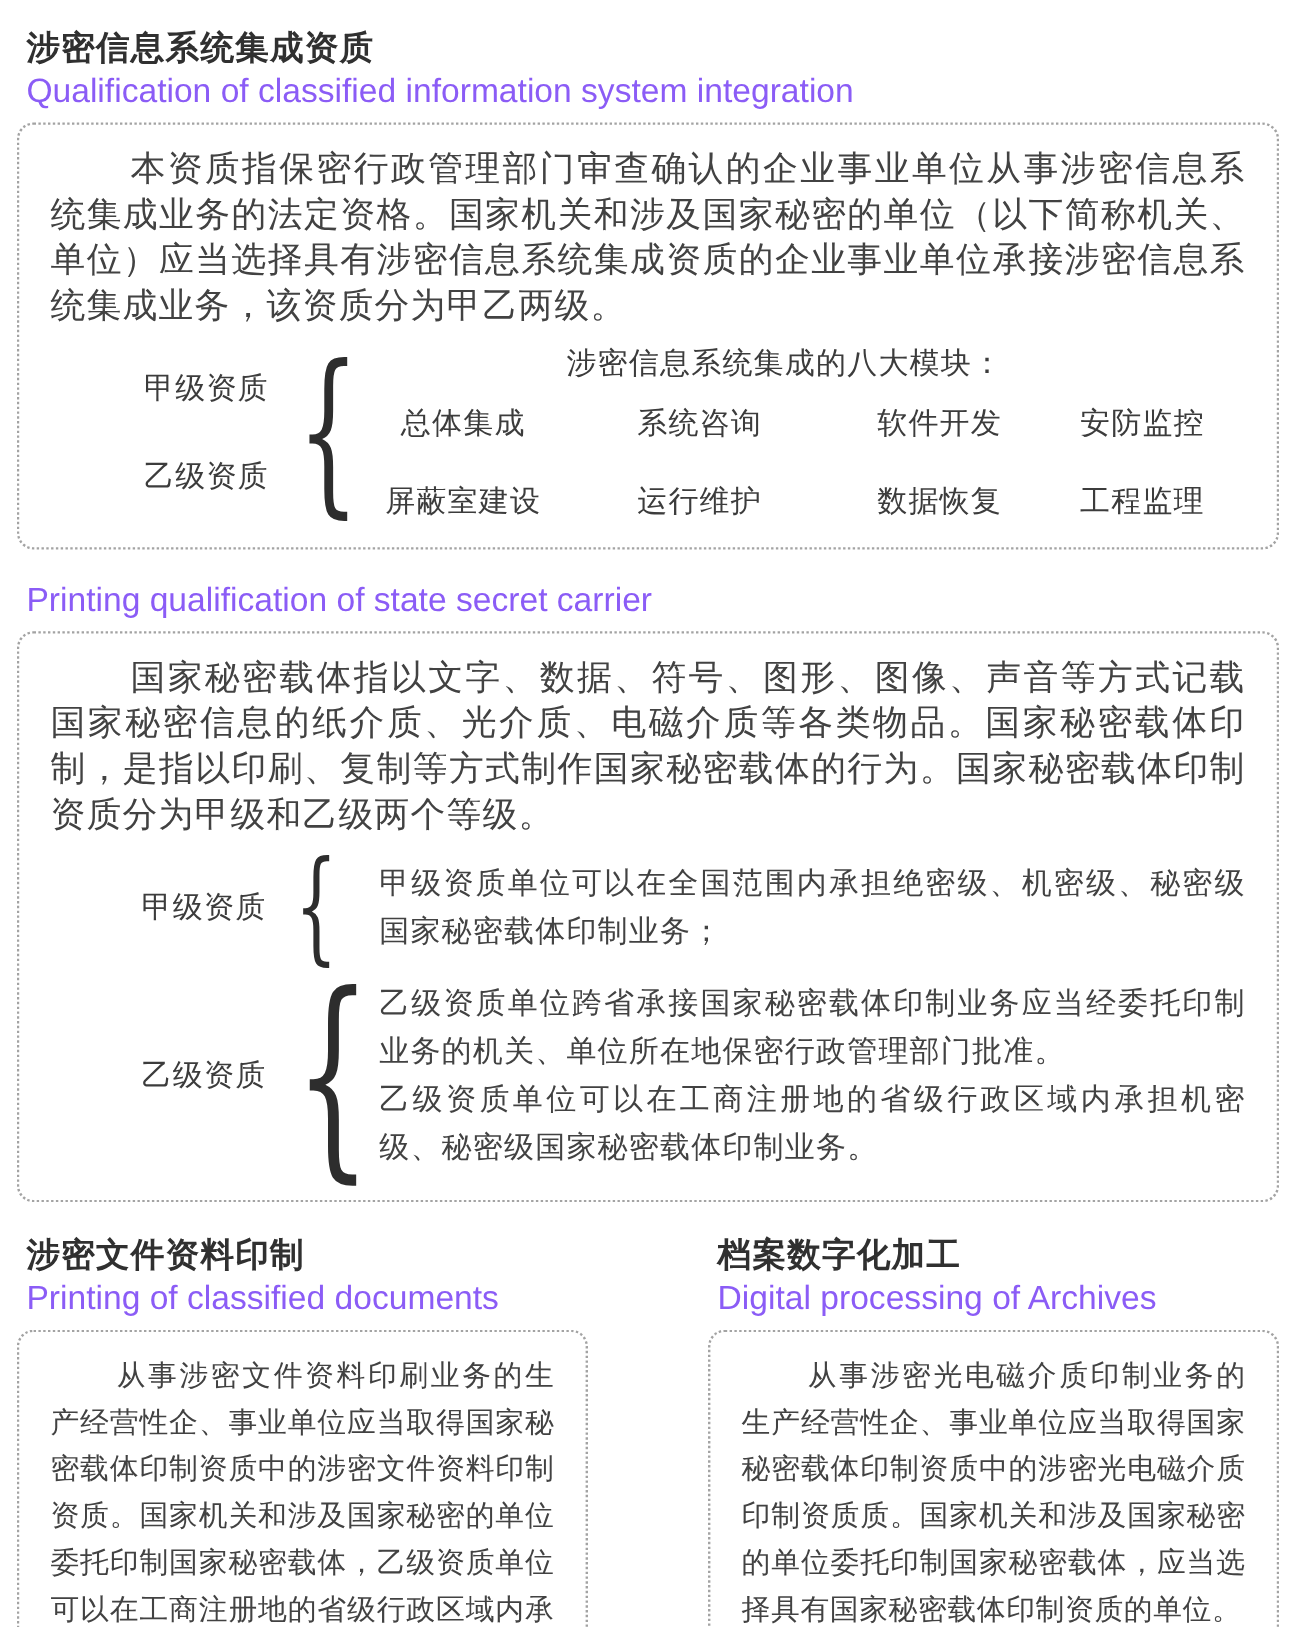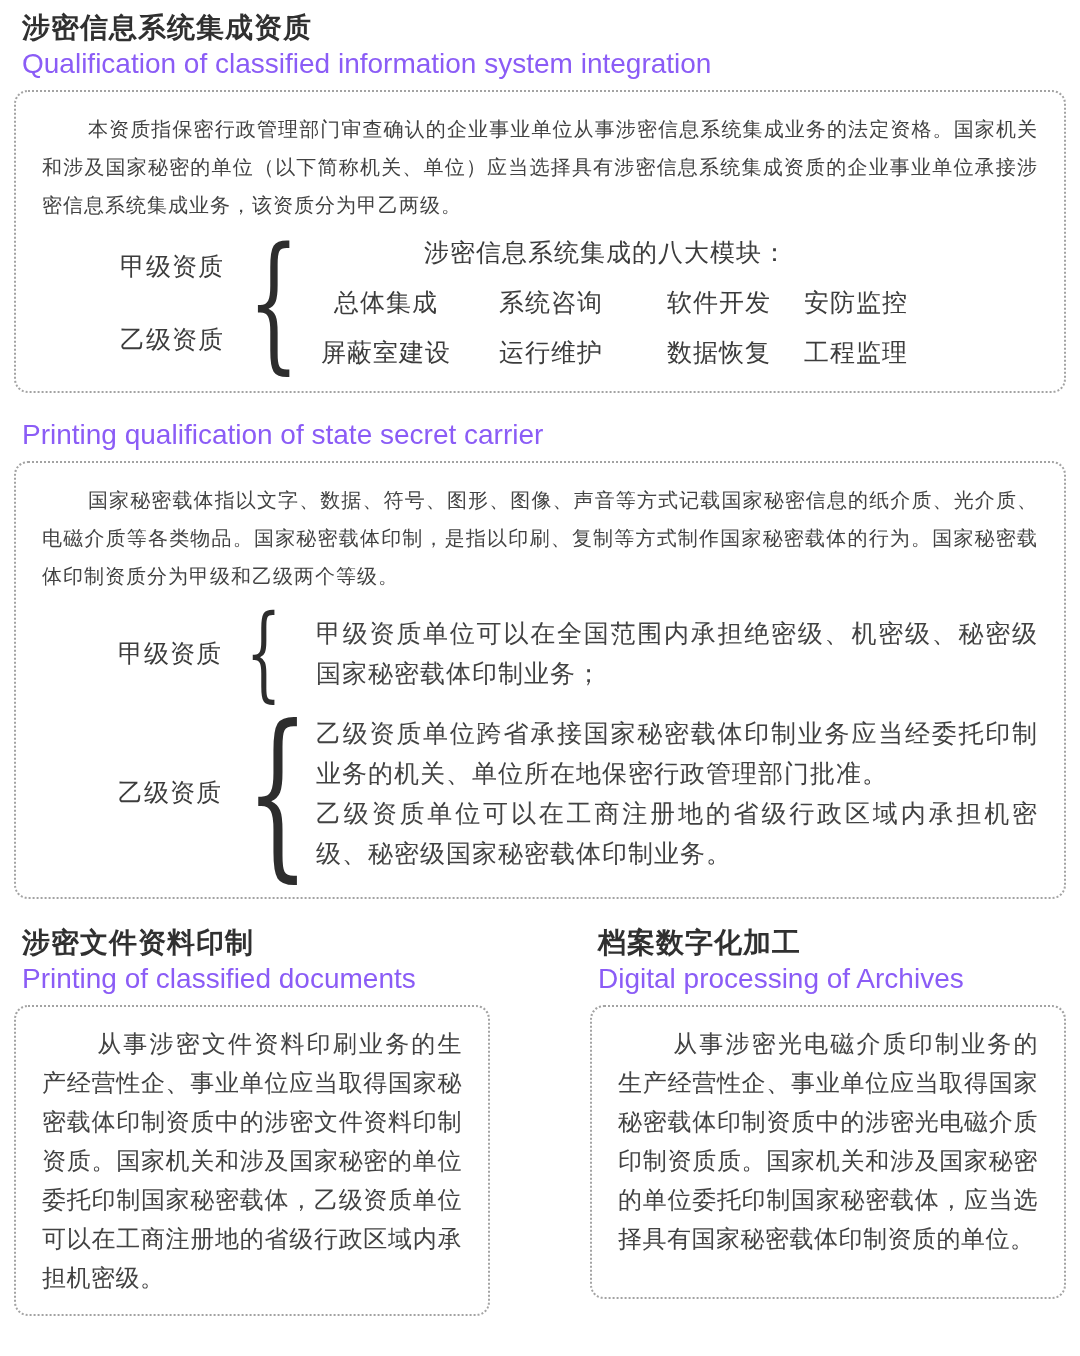--- a/index.html
+++ b/index.html
@@ -2,38 +2,38 @@
 <html><head>
 <meta charset="utf-8">
 <style>
   html,body { margin:0; padding:0; background:#ffffff; }
   body {
     width:1080px; height:1356px;
     font-family:"Liberation Sans","DejaVu Sans",sans-serif;
     color:#404040;
     -webkit-font-smoothing:antialiased;
   }
-  .page { box-sizing:border-box; width:1080px; height:1356px; padding:12px 14px 0 14px; overflow:hidden; }
+  .page { box-sizing:border-box; width:1080px; height:1356px; padding:24px 14px 0 14px; overflow:hidden; }
 
   h1.cn-title {
     margin:0 0 6px 8px; font-size:28px; line-height:32px;
     font-weight:700; color:#303030; letter-spacing:1px;
   }
   h2.en-title {
     margin:0 0 13px 8px; font-size:28px; line-height:27px;
     font-weight:400; color:#8b5cf6; letter-spacing:0px;
   }
 
   .box {
     border:2px dotted #a3a3a3; border-radius:14px;
     padding:18px 26px 22px 26px;
     box-sizing:border-box;
   }
   .intro {
-    margin:0; font-size:20px; line-height:38px;
+    margin:0; font-size:29px; line-height:38px;
     letter-spacing:1px; text-indent:2.3em; text-align:justify;
     color:#424242;
     font-family:Liberation Serif, serif;
   }
 
   
   .brace {
     font-family:"DejaVu Serif","Liberation Serif",serif;
     font-weight:400; color:#2d2d2d; line-height:0.9;
     width:52px; text-align:center; flex-shrink:0;
@@ -43,21 +43,21 @@
   .s1-labels {
     display:flex; flex-direction:column; justify-content:space-between;
     height:106px; margin-left:78px; width:116px; flex-shrink:0;
     font-size:25px; letter-spacing:1px; color:#3c3c3c;
   }
   .brace.s1 { font-size:148px; }
   .s1-content { margin-left:16px; font-size:25px; letter-spacing:1px; color:#3c3c3c;text-align:center; }
   .modules-heading { margin:0 0 17px 0; }
   .modules-grid {
     display:grid; grid-template-columns:164px 166px 170px auto;
-    row-gap:17px; column-gap:0;
+    row-gap:17px; column-gap:0;gap:32px;
   }
 
   .g-row { display:flex; align-items:center; margin-top:12px; }
   .g-label {
     margin-left:76px; width:116px; flex-shrink:0;
     font-size:25px; letter-spacing:1px; color:#3c3c3c;
   }
   .brace.ga { font-size:102px; }
   .brace.gb { font-size:182px; }
   .g-text { margin-left:30px; }

